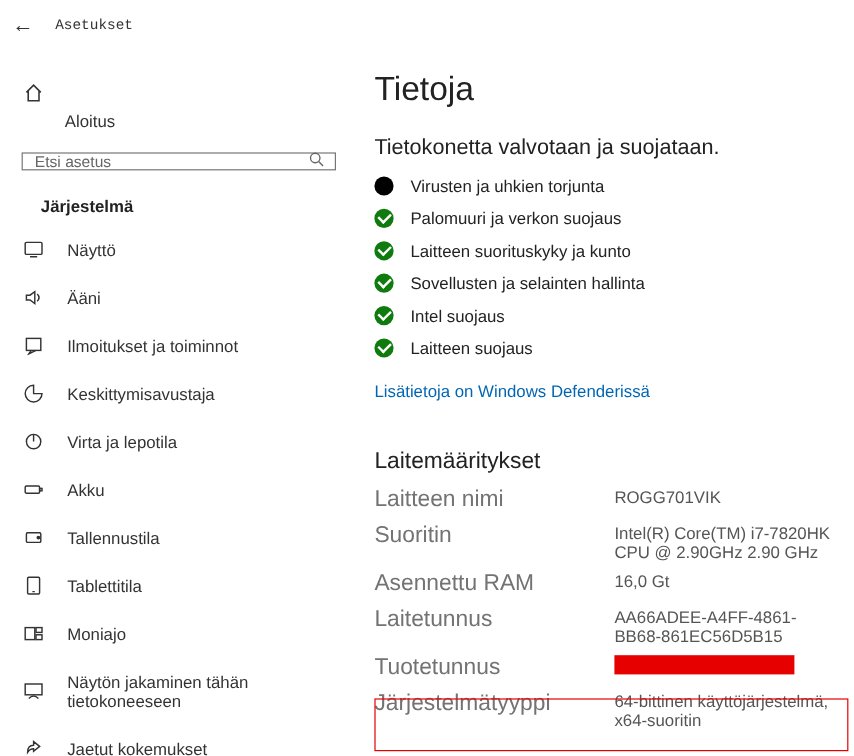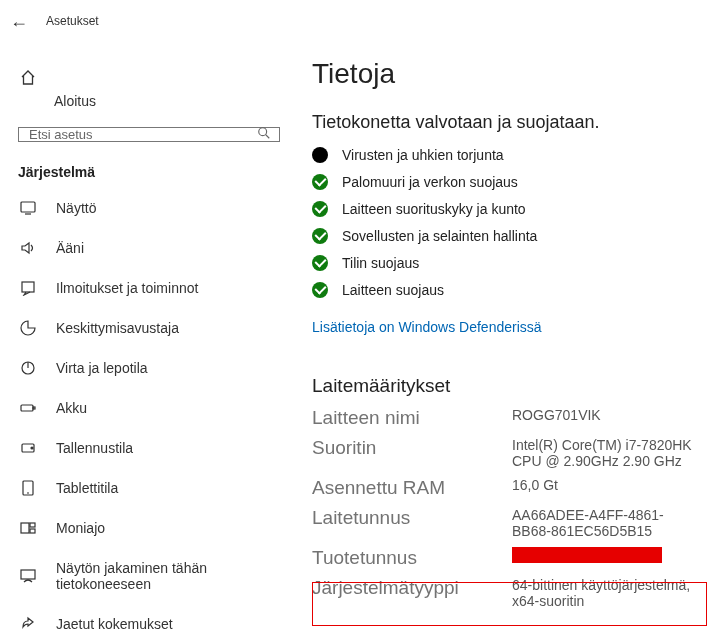--- a/index.html
+++ b/index.html
@@ -1,32 +1,32 @@
 <!DOCTYPE html>
 <html><head>
 <meta charset="utf-8">
 <style>
 * { box-sizing: border-box; margin: 0; padding: 0; font-family: "Segoe UI", Arial, sans-serif; }
 body { width: 712px; height: 630px; background: #fff; overflow: hidden; position: relative; }
 
 .header { height: 42px; display: flex; align-items: center; padding-left: 10px; gap: 18px; }
 .back-arrow { font-size: 18px; color: #333; cursor: pointer; }
-.app-title { font-size: 12px; color: #333; }
+.app-title { font-size: 12px; color: #333; font-family: Liberation Mono, monospace; }
 
 .container { display: flex; height: calc(630px - 42px); }
 .sidebar { width: 298px; padding-right: 0; }
 .home-row { display: flex; align-items: center; gap: 18px; padding: 8px 18px 8px 20px; cursor: pointer; }
 .home-row .ic { width: 16px; text-align: center; color: #333; font-size: 14px; }
 .home-row .lbl { font-size: 14px; color: #333; margin-top: 43px; }
 
 .searchbox { margin: 10px 18px 14px 18px; height: 15px; border: 1px solid #777; display: flex; align-items: center; padding: 0 8px 0 10px; justify-content: space-between; }
 .searchbox span.ph { color: #666; font-size: 13px; }
 .searchbox .sicon { color: #555; font-size: 13px; }
 
-.section-title { font-size: 14px; font-weight: 600; padding: 8px 18px; color: #222; }
+.section-title { font-size: 14px; font-weight: 600; padding: 8px 34px; color: #222; }
 
 .navitem { display: flex; align-items: center; gap: 20px; padding: 12px 18px 12px 20px; cursor: pointer; }
 .navitem .ic { width: 16px; height: 16px; display: flex; align-items: center; justify-content: center; color: #333; }
 .navitem .ic svg { stroke: #333; fill: none; stroke-width: 1.2; }
 .navitem .lbl { font-size: 14px; color: #333; }
 
 .main { flex: 1; padding: 16px 10px 0 14px; overflow: hidden; }
 .page-title { font-size: 28px; font-weight: 400; color: #222; margin-bottom: 22px; }
 .sub-title { font-size: 18px; font-weight: 400; color: #222; margin-bottom: 14px; }
 
@@ -194,21 +194,21 @@
       <div class="status-row">
           <span class="dot green"></span>
           <span class="txt">Laitteen suorituskyky ja kunto</span>
         </div>
       <div class="status-row">
           <span class="dot green"></span>
           <span class="txt">Sovellusten ja selainten hallinta</span>
         </div>
       <div class="status-row">
           <span class="dot green"></span>
-          <span class="txt">Tilin suojaus</span>
+          <span class="txt">Intel suojaus</span>
         </div>
       <div class="status-row">
           <span class="dot green"></span>
           <span class="txt">Laitteen suojaus</span>
         </div>
     </div>
 
     <a class="link">Lisätietoja on Windows Defenderissä</a>
 
     <div class="specs-title">Laitemääritykset</div>

